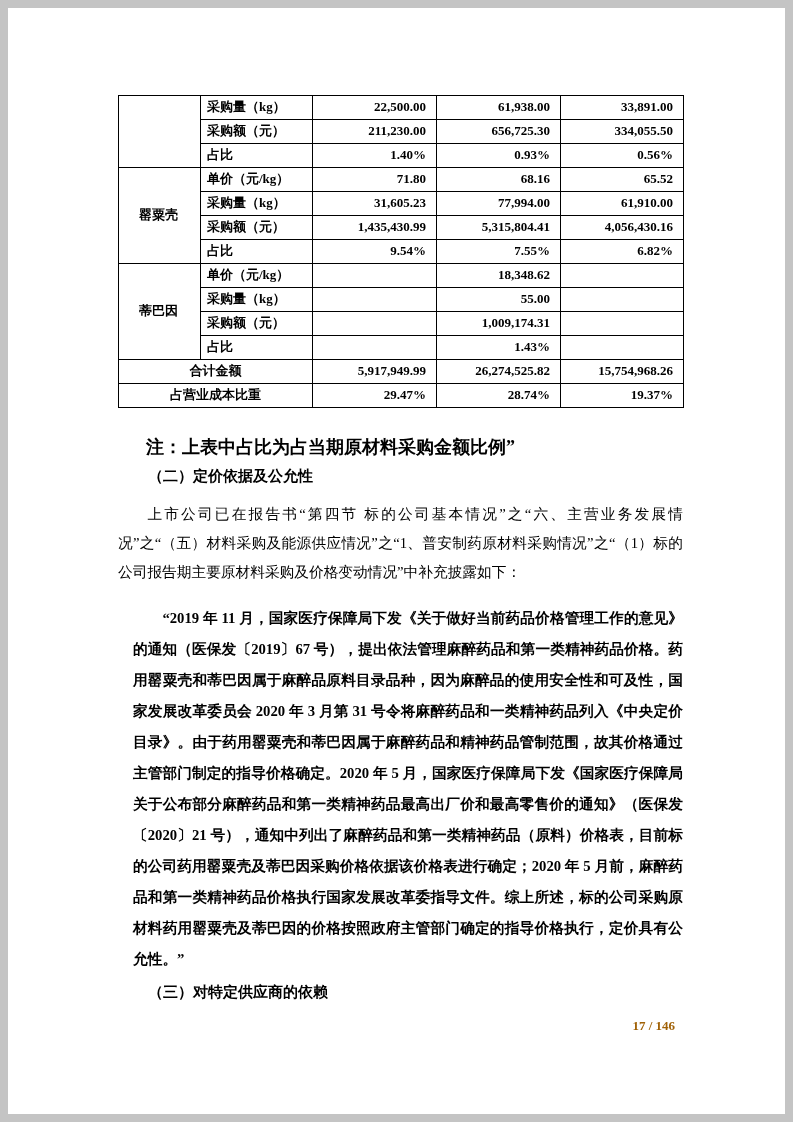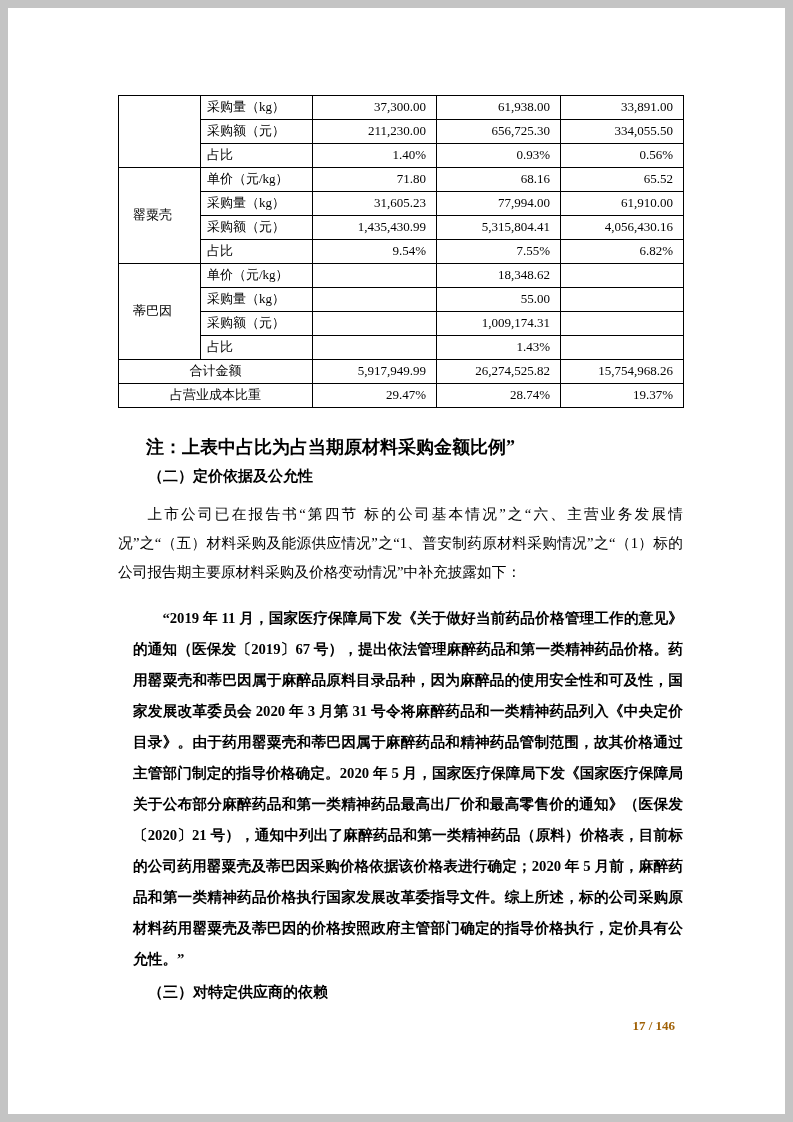--- a/index.html
+++ b/index.html
@@ -20,32 +20,32 @@
     position: absolute;
     left: 110px; top: 87px;
     width: 565px;
     color: #000;
   }
   table.data-table {
     border-collapse: collapse;
     table-layout: fixed;
     width: 565px;
     font-size: 13px;
-    font-weight: normal;
+    font-weight: bold;
     color: #000;
   }
   .data-table td {
     border: 1px solid #000;
     height: 24px;
     line-height: 1.15;
     overflow: hidden;
     white-space: nowrap;
   }
   .data-table td.metric-label { text-align: left; padding-left: 6px; }
-  .data-table td.group-label  { text-align: left; padding-left: 14px; vertical-align: middle; }
+  .data-table td.group-label  { text-align: left; padding-left: 20px; vertical-align: middle; }
   .data-table td.value        { text-align: right; padding-right: 10px; }
   .data-table td.total-label  { text-align: center; }
   .note {
     font-size: 18px;
     font-weight: bold;
     margin: 27px 0 0 28px;
   }
   .heading {
     font-size: 15px;
     font-weight: bold;
@@ -85,21 +85,21 @@
         <col style="width:82px">
         <col style="width:112px">
         <col style="width:124px">
         <col style="width:124px">
         <col style="width:123px">
       </colgroup>
       <tbody>
           <tr>
             <td class="group-label" rowspan="3"></td>
             <td class="metric-label">采购量（kg）</td>
-            <td class="value">37,300.00</td>
+            <td class="value">22,500.00</td>
             <td class="value">61,938.00</td>
             <td class="value">33,891.00</td>
           </tr>
           <tr>
             <td class="metric-label">采购额（元）</td>
             <td class="value">211,230.00</td>
             <td class="value">656,725.30</td>
             <td class="value">334,055.50</td>
           </tr>
           <tr>

